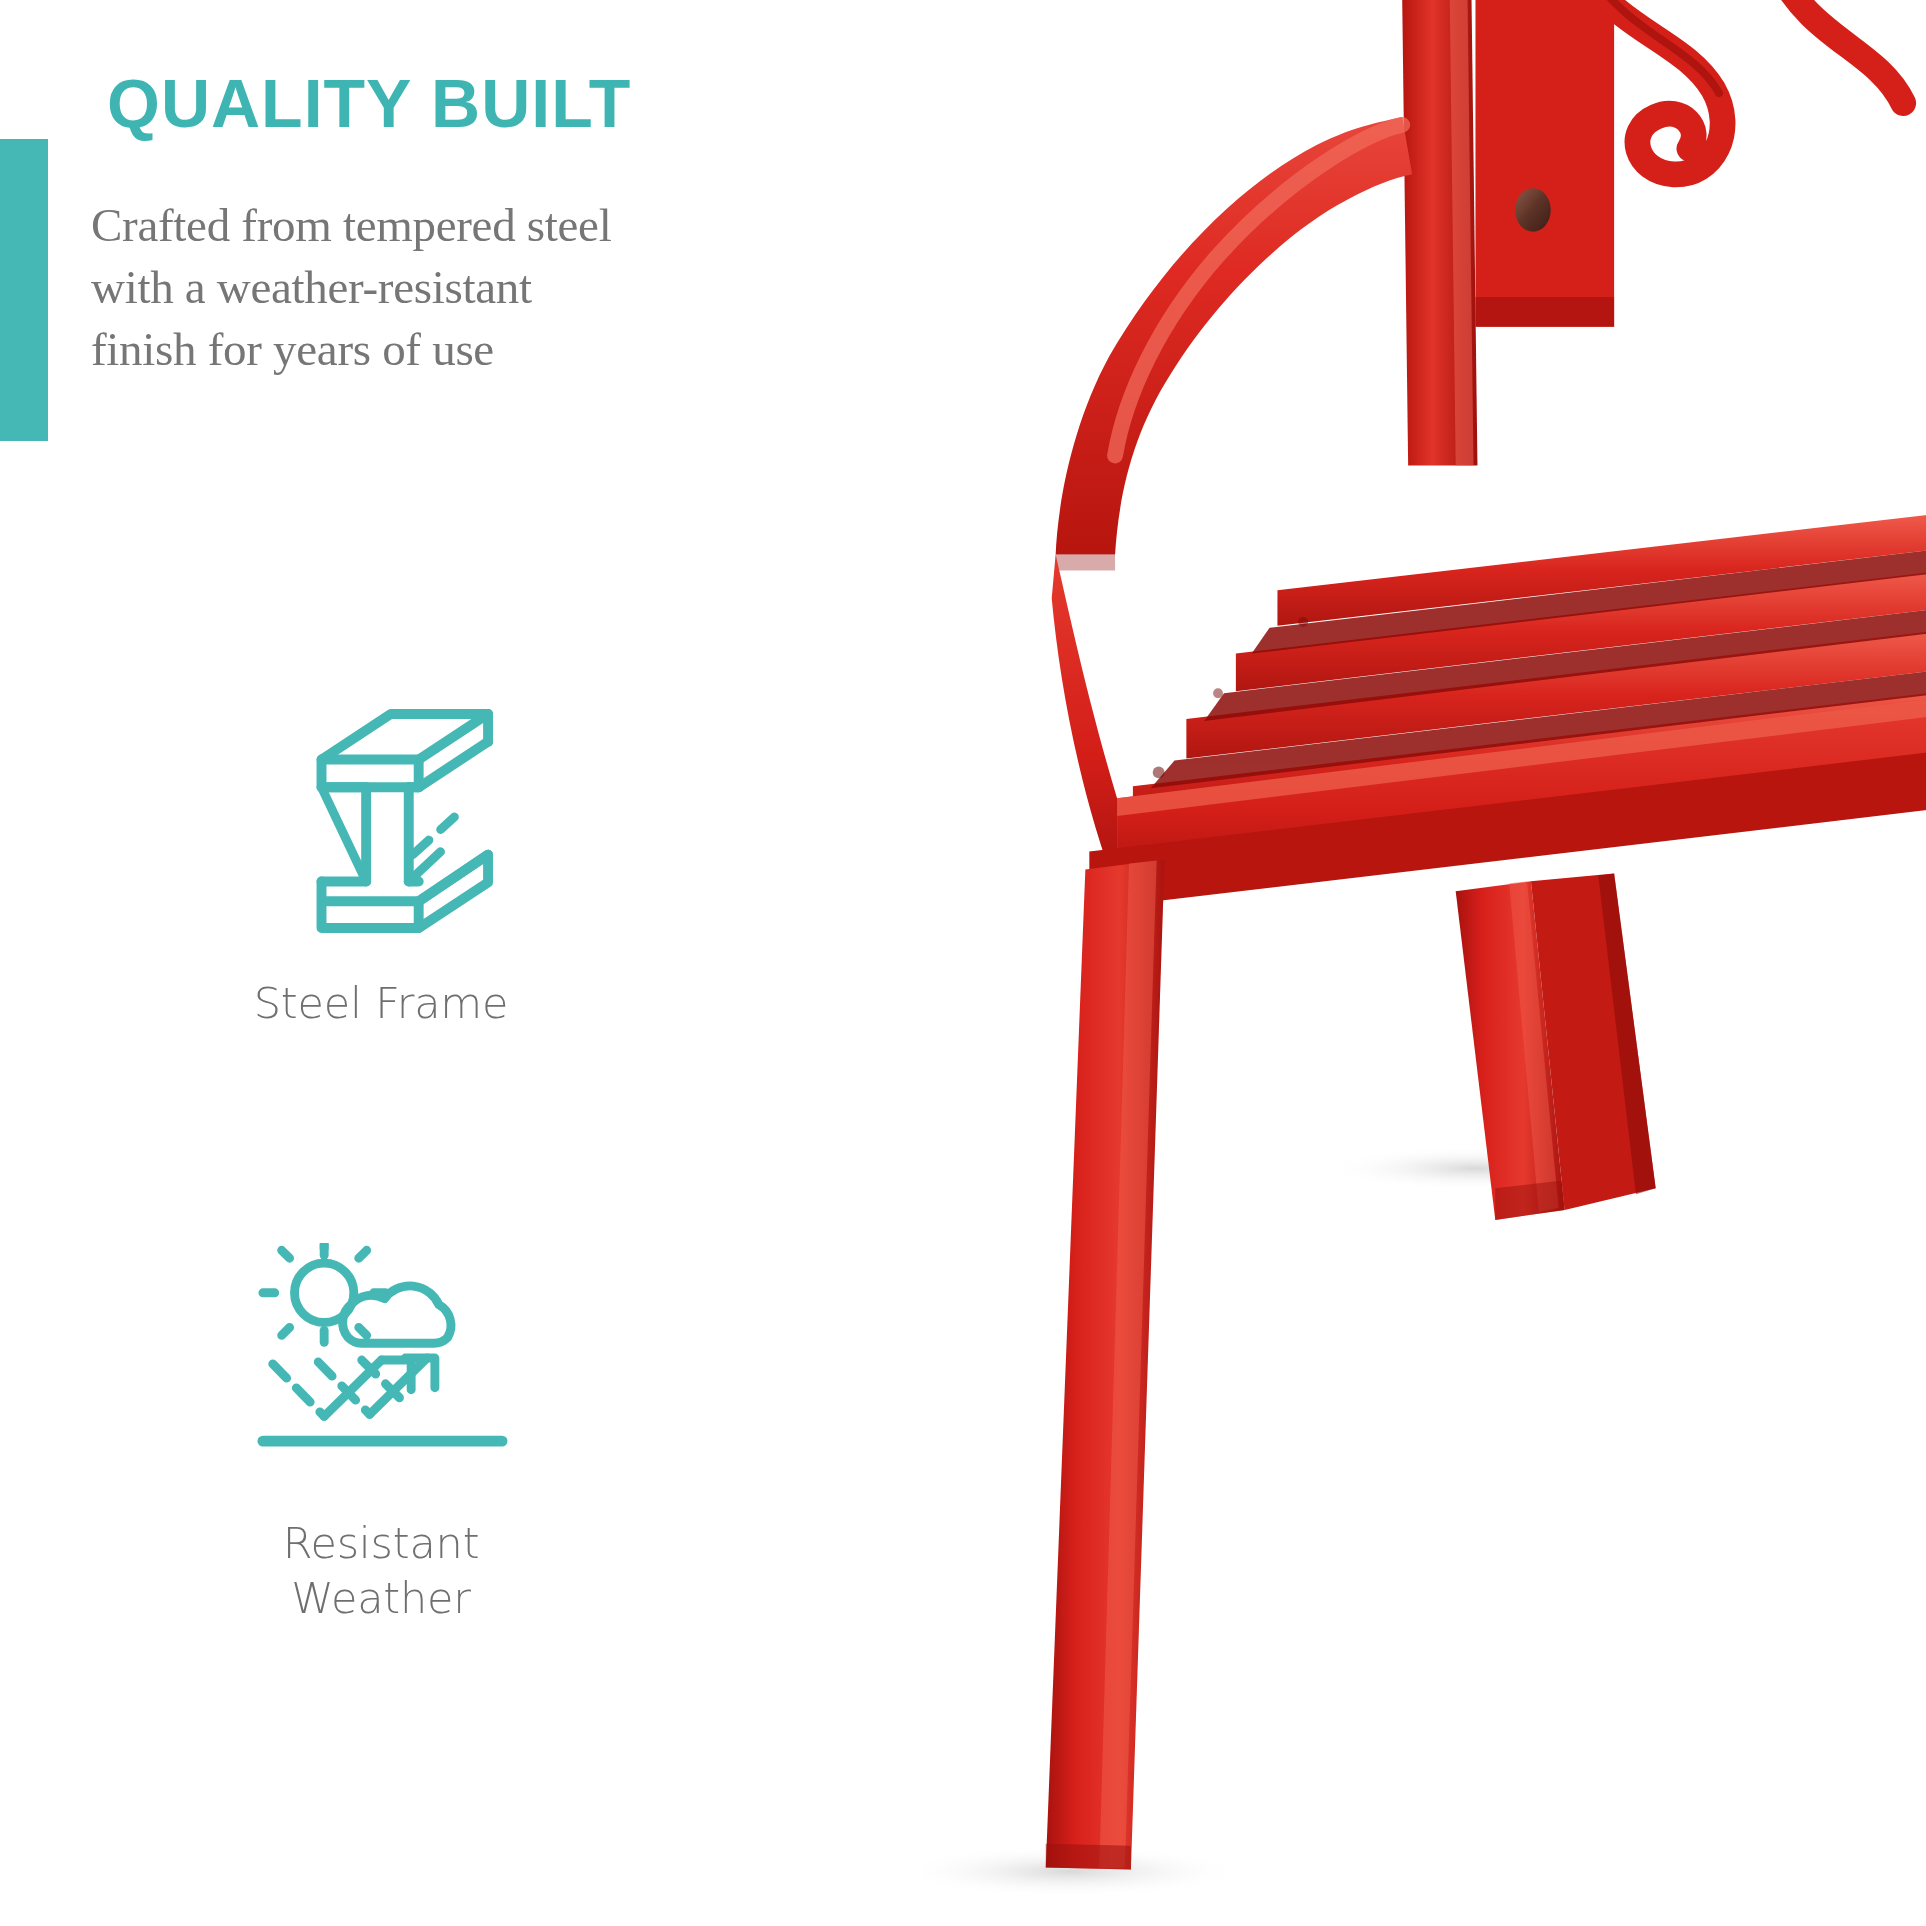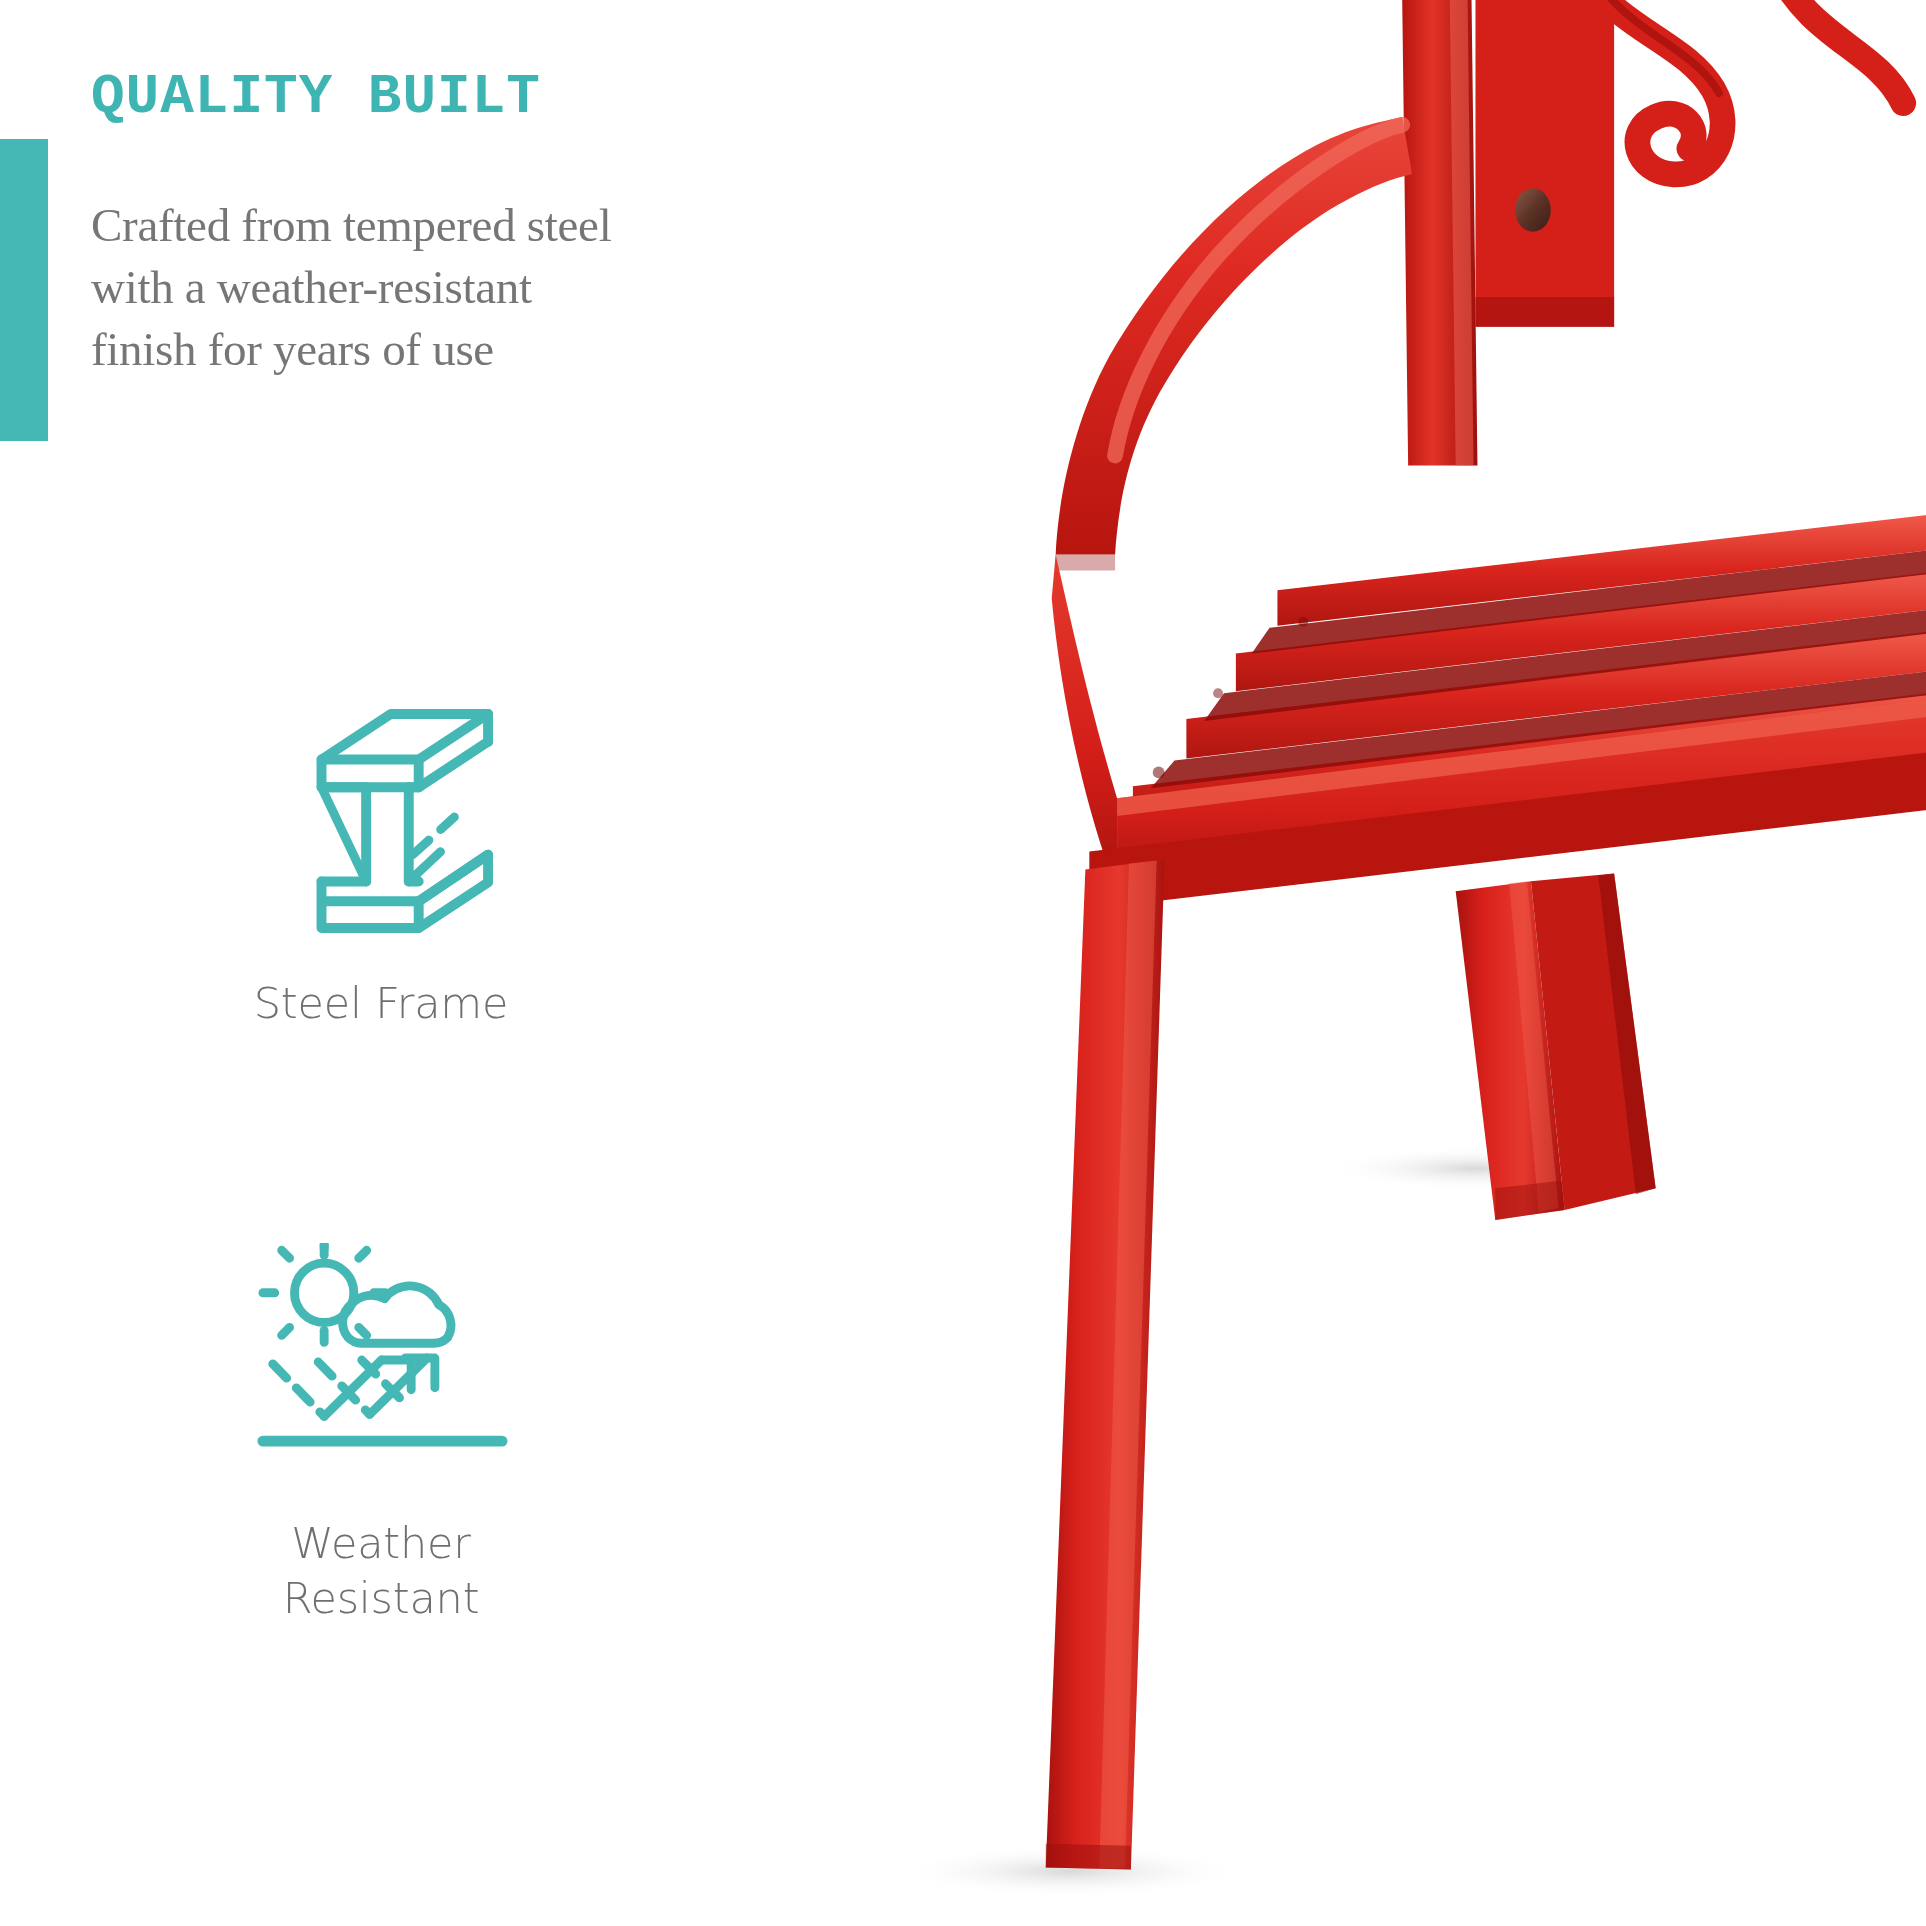--- a/index.html
+++ b/index.html
@@ -36,29 +36,29 @@
     position: absolute;
     left: 0px;
     top: 139px;
     width: 48px;
     height: 302px;
     background: #45b8b6;
   }
 
   .headline {
     position: absolute;
-    left: 91px;
+    left: 107px;
     top: 69px;
     width: 792px;
-    font-size: 56px;
+    font-size: 68px;
     line-height: 1.02;
     font-weight: 600;
     letter-spacing: 1px;
     color: #3fb5b3;
-    font-family: Liberation Mono, monospace;
+    font-family: Liberation Sans, sans-serif;
     white-space: nowrap;
   }
 
   .subhead {
     position: absolute;
     left: 91px;
     top: 194px;
     width: 822px;
     font-size: 47px;
     line-height: 1.32;
@@ -194,22 +194,22 @@
 
           <path d="M72 175 L130 118"></path>
           <path d="M118 173 L176 116"></path>
           <path d="M108 118 L138 118 L138 148" transform="translate(22,0)"></path>
           <path d="M154 116 L184 116 L184 146"></path>
 
           <path d="M10 200 L252 200" stroke-width="11"></path>
         </svg>
       </div>
       <div class="feature-label">
+        <span class="ln">Resistant</span>
         <span class="ln">Weather</span>
-        <span class="ln">Resistant</span>
       </div>
     </div>
 
   </div>
 
   <div class="product-area">
     <svg class="product-svg" width="1006" height="1927" viewBox="0 0 1016 1946">
       <defs>
         <linearGradient id="gRedArm" x1="0" y1="0" x2="0" y2="1">
           <stop offset="0%" stop-color="#e8463b"></stop>

